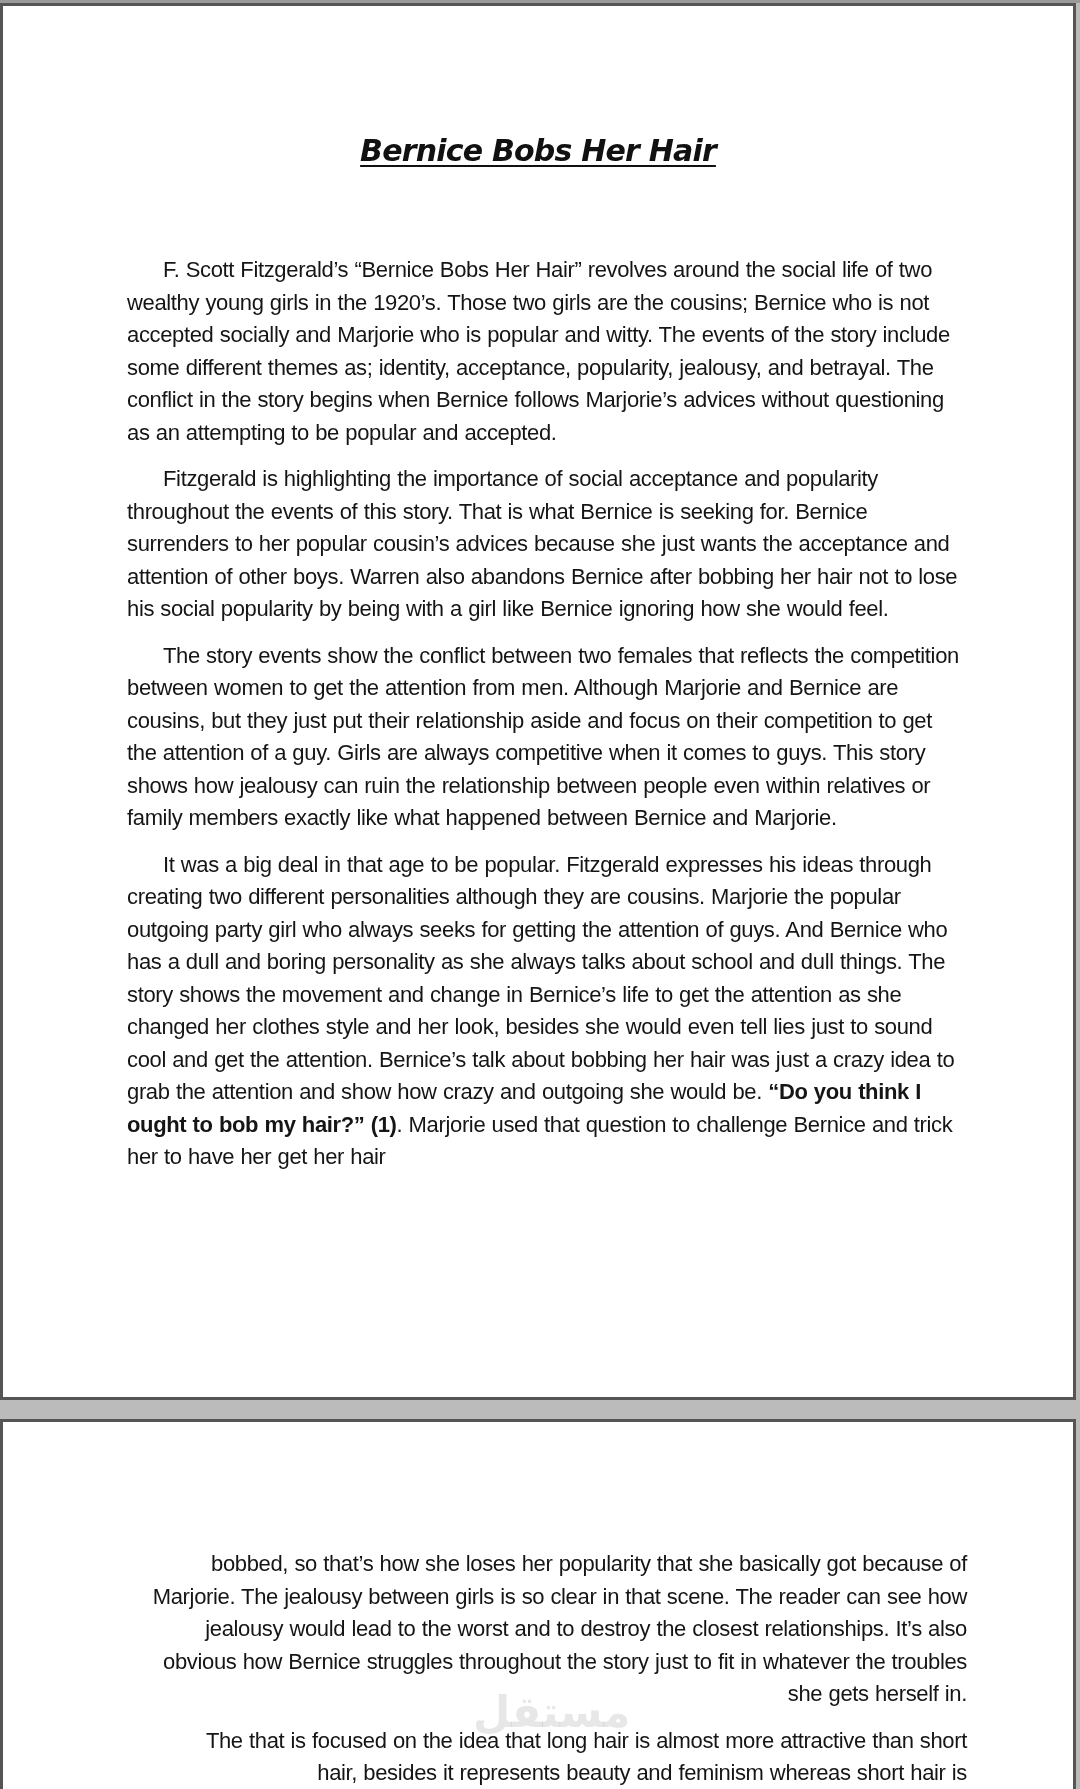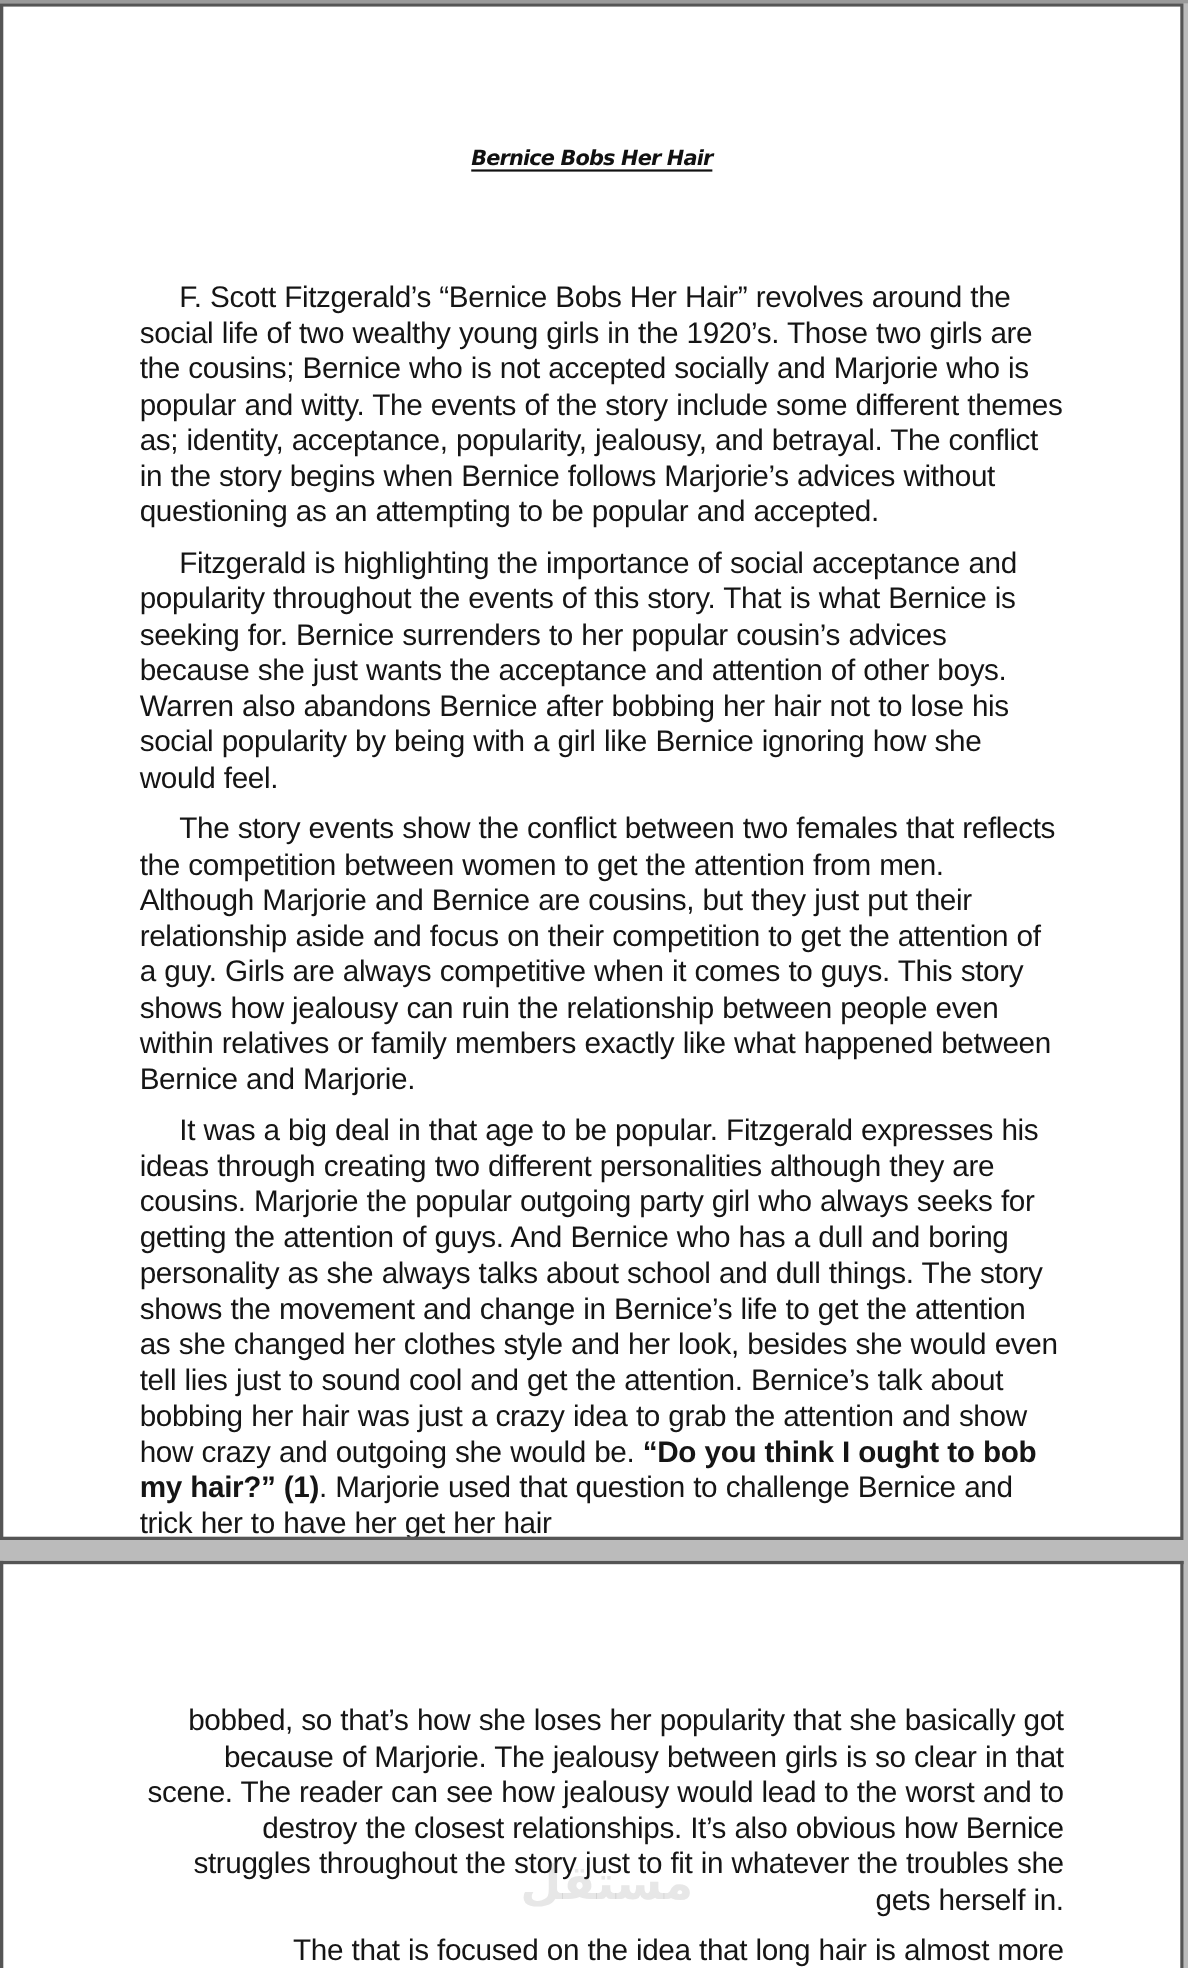--- a/index.html
+++ b/index.html
@@ -50,31 +50,31 @@
       position: absolute;
       left: 0; right: 0;
       top: 127px;
       text-align: center;
       font-family: "DejaVu Sans", sans-serif;
       font-weight: bold;
       font-style: italic;
       text-decoration: underline;
       text-decoration-thickness: 2px;
       text-underline-offset: 4px;
-      font-size: 19px;
+      font-size: 30px;
       letter-spacing: -0.8px;
       color: #111;
       margin: 0;
     }
     .body-text {
       position: absolute;
       left: 124px;
       width: 840px;
       font-family: "Liberation Sans", sans-serif;
-      font-size: 27px;
+      font-size: 22px;
       line-height: 32.5px;
       color: #151515;
       letter-spacing: -0.35px;
       word-spacing: 0.5px;
     }
     .body-text p {
       margin: 0 0 14px 0;
       text-indent: 36px;
     }
     .body-text p.no-indent {

